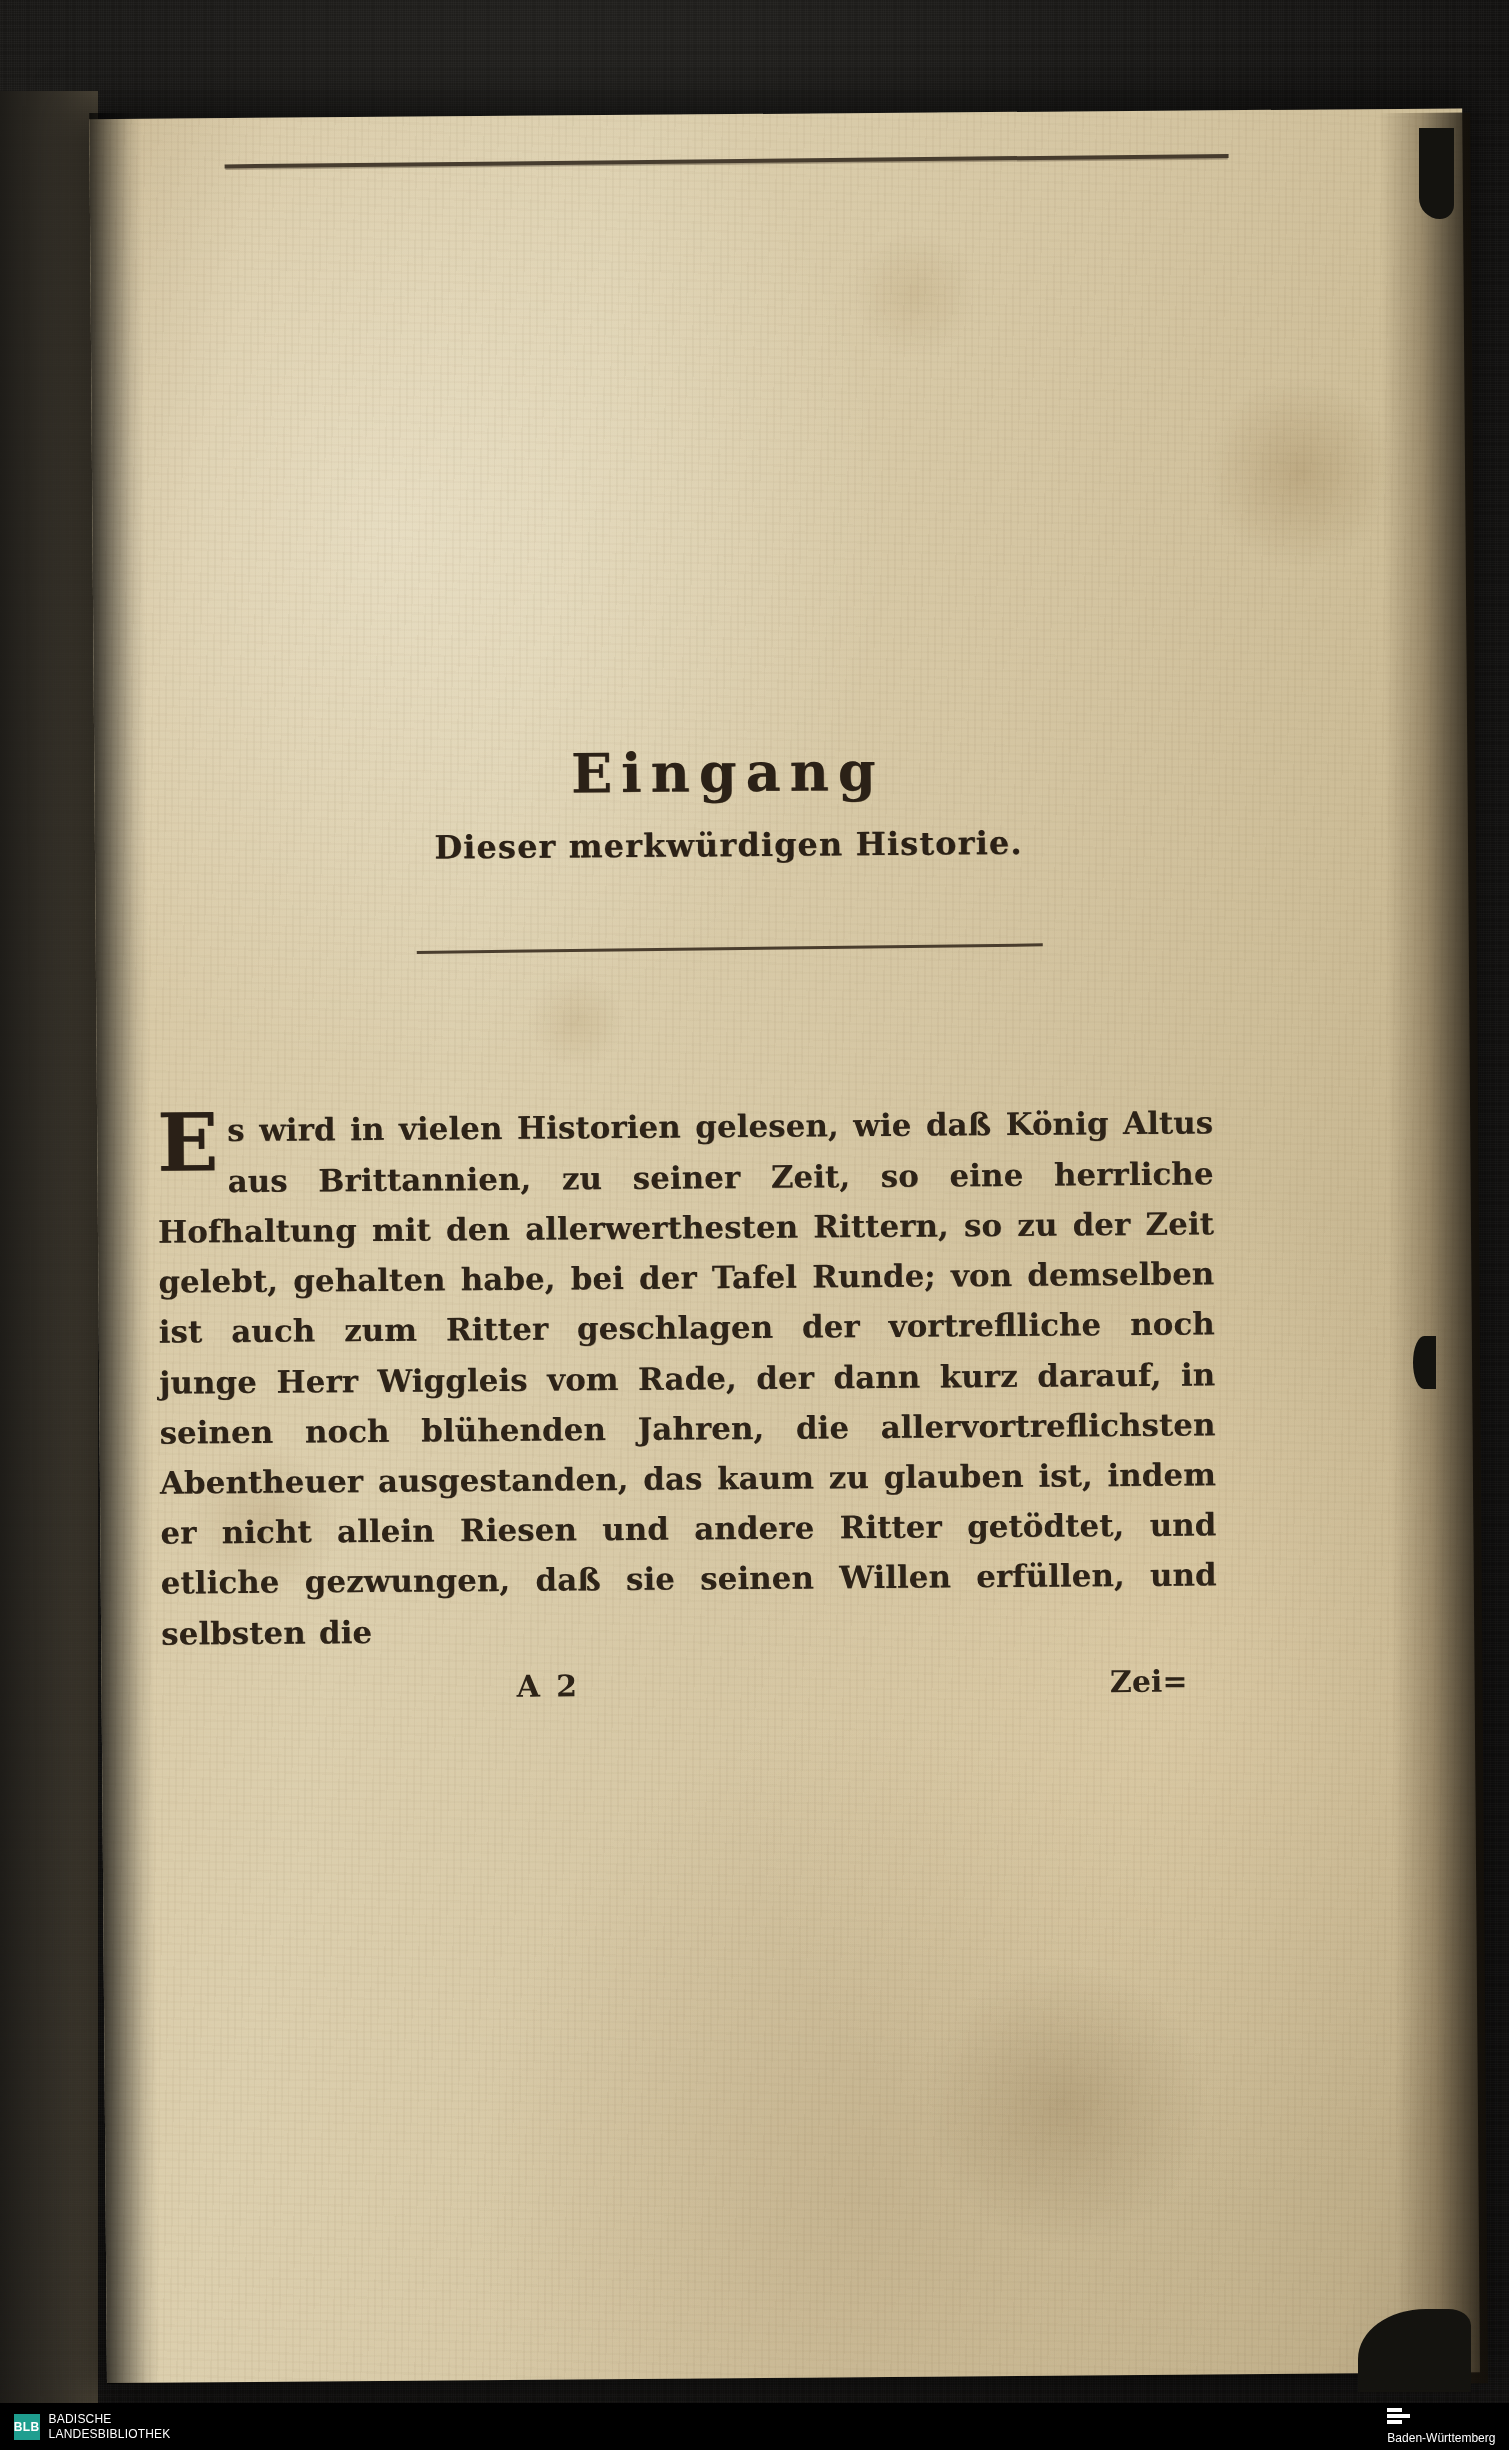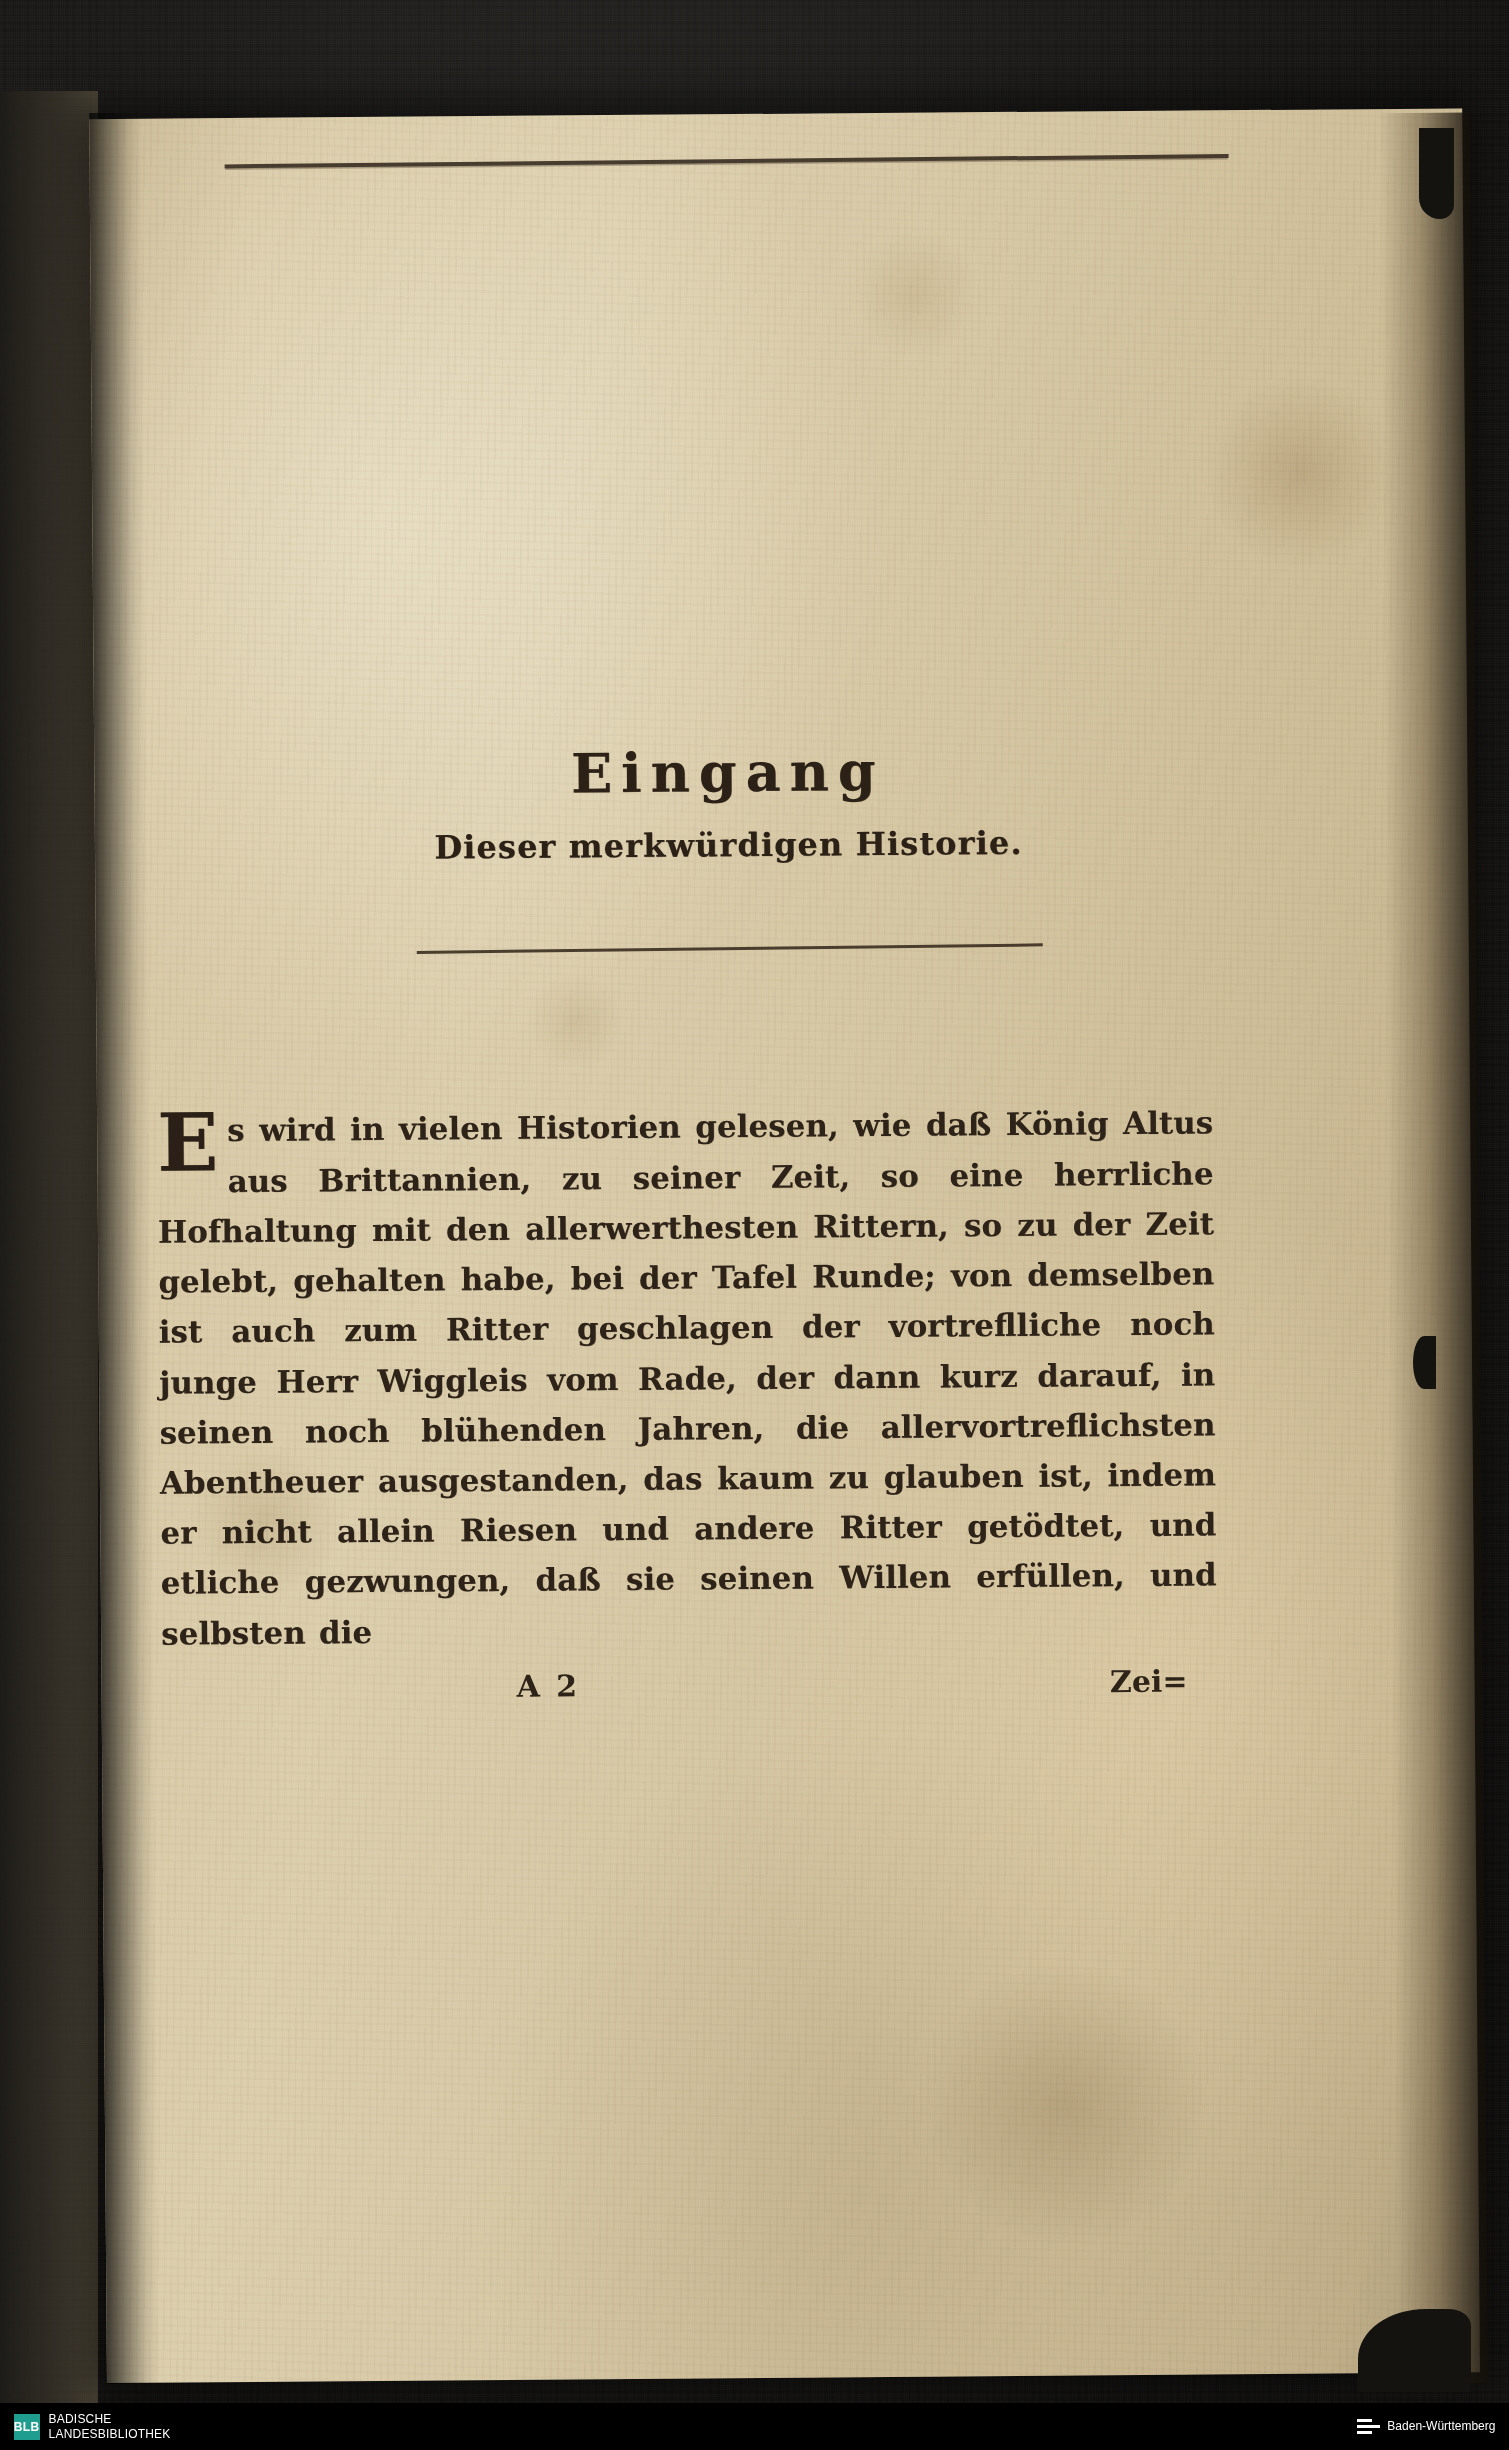--- a/index.html
+++ b/index.html
@@ -214,21 +214,21 @@
     display: flex; align-items: center; justify-content: center;
     letter-spacing: 0.4px;
   }
   .brand-lines {
     font-family: "Liberation Sans", sans-serif;
     color: #ffffff;
     font-size: 12px;
     line-height: 1.18;
     letter-spacing: 0.2px;
   }
-  .brand-right { display: flex; align-items: flex-start; gap: 7.5px; }
+  .brand-right { display: flex; align-items: flex-start; gap: 7.5px; flex-direction: column; }
   .bw-logo { display: flex; flex-direction: column; gap: 2.3px; }
   .bw-logo .bar {
     width: 22.6px; height: 3.8px;
     background: #fff;
   }
   .bw-logo .bar.short { width: 15px; }
   .bw-text {
     font-family: "Liberation Sans", sans-serif;
     color: #fff;
     font-size: 12px;

